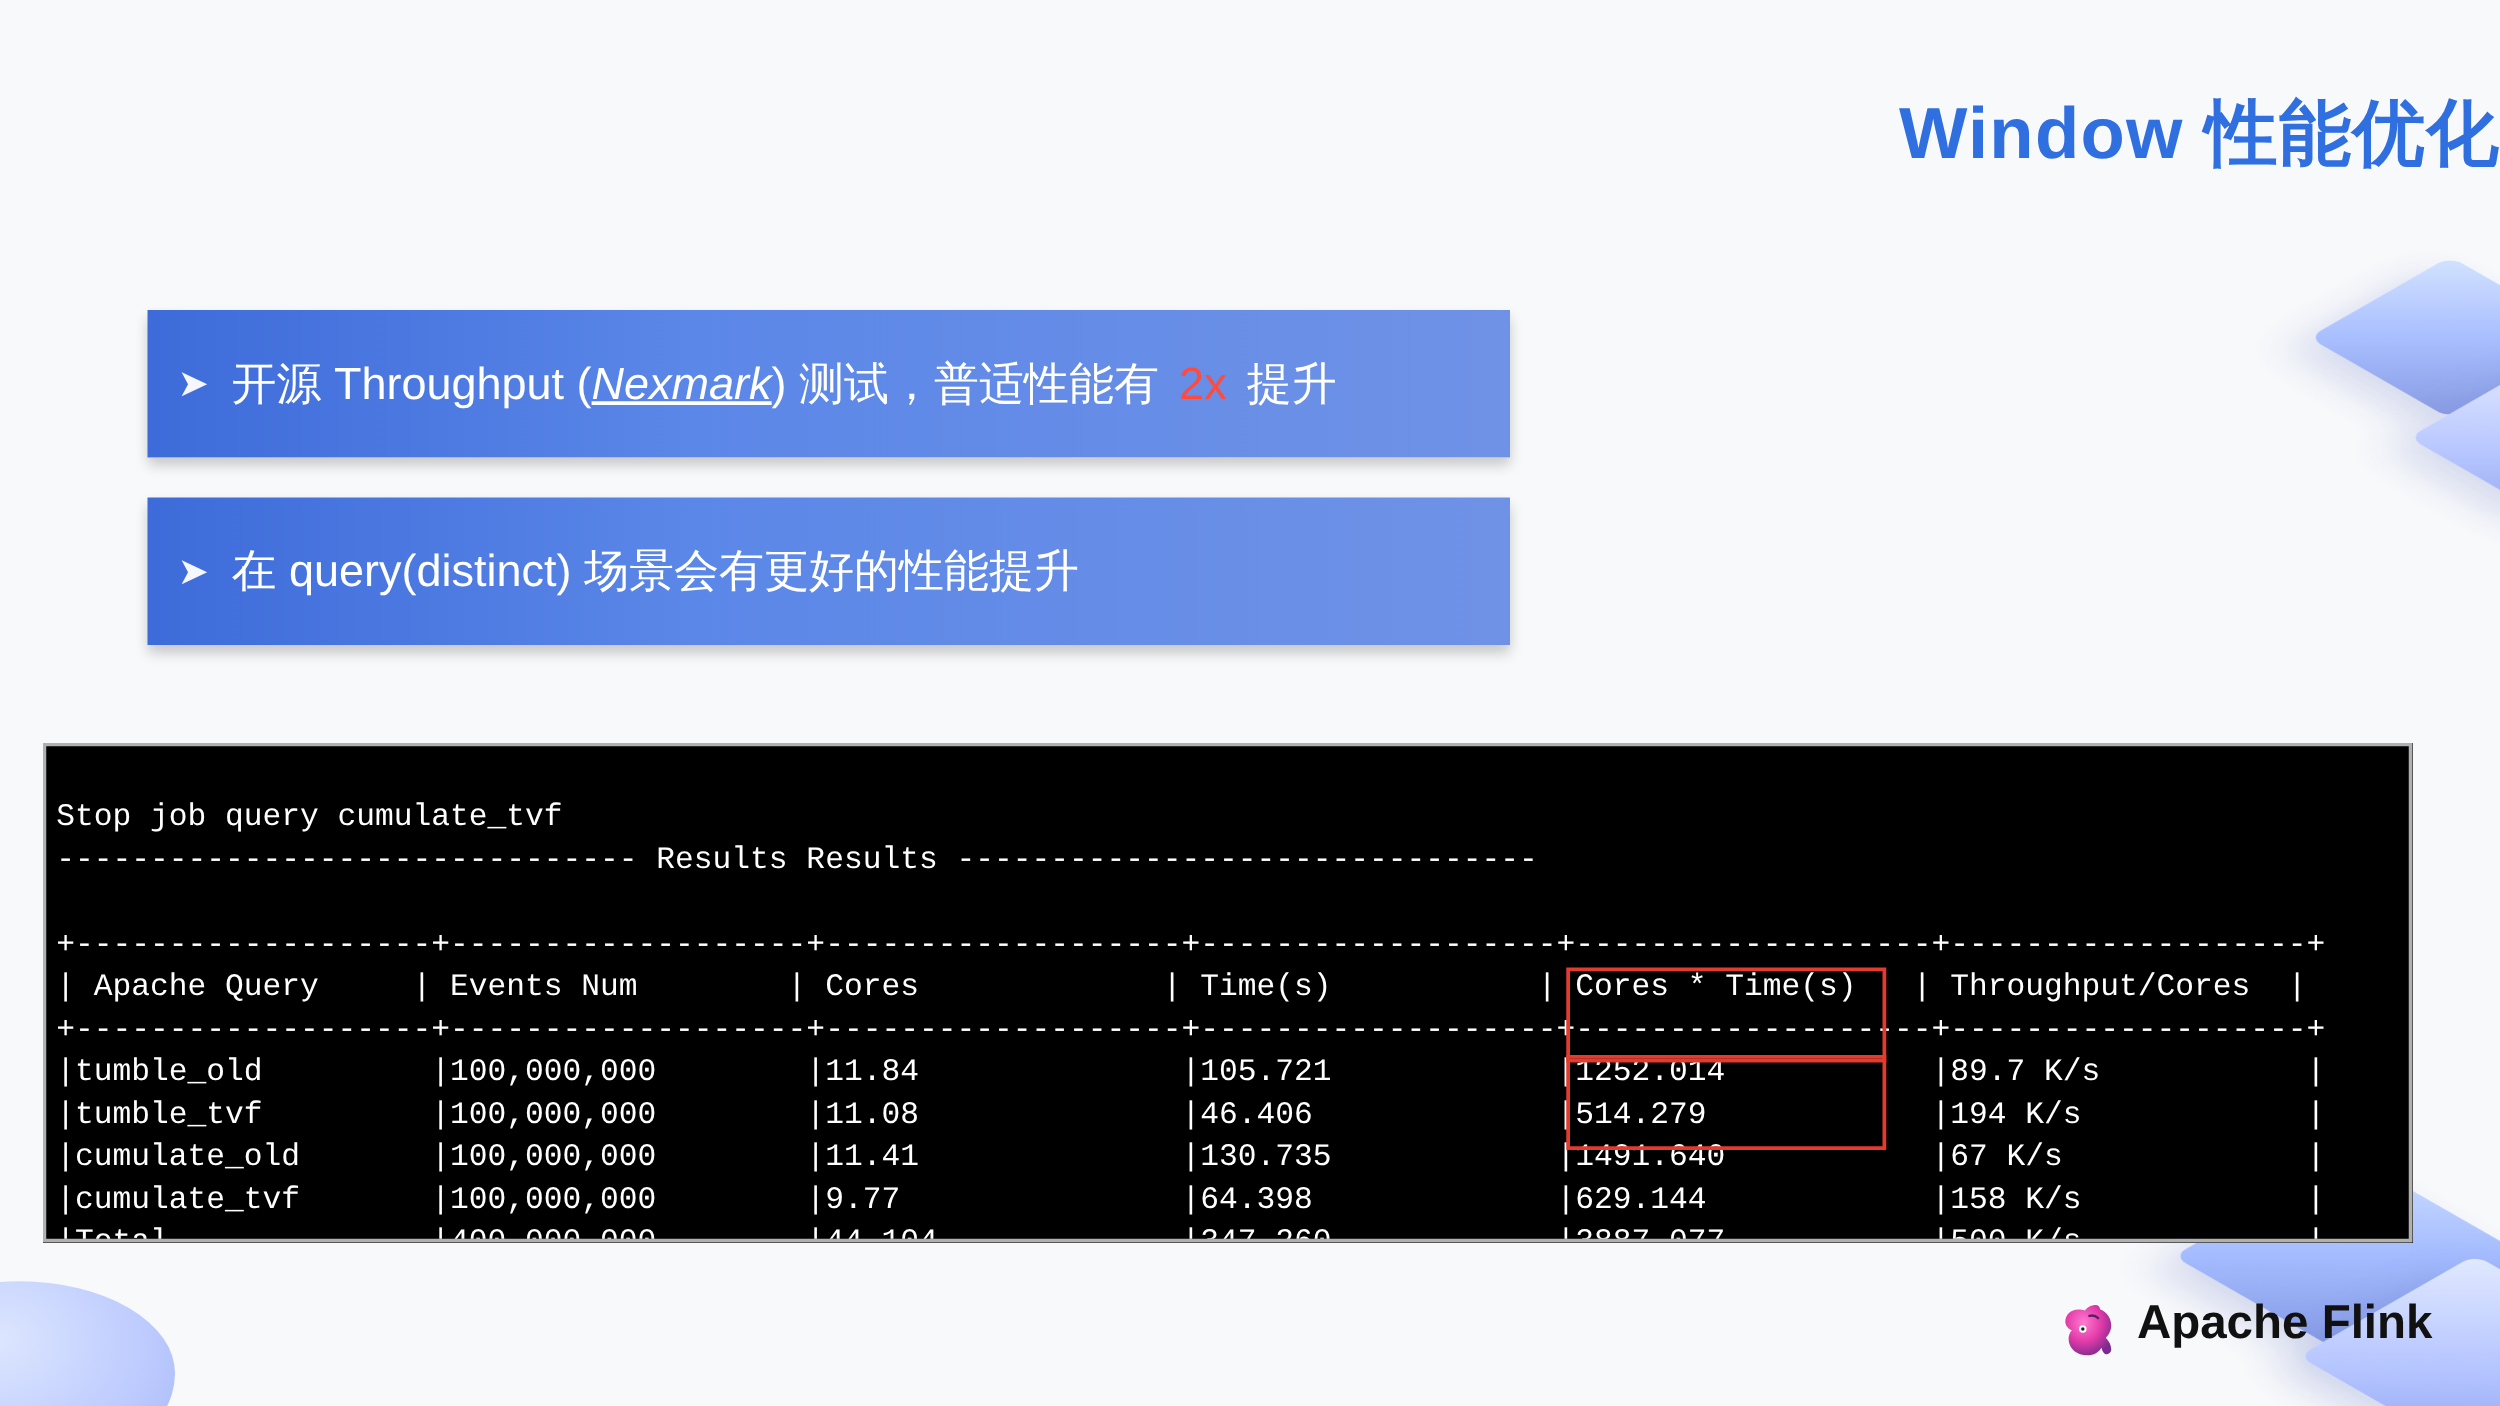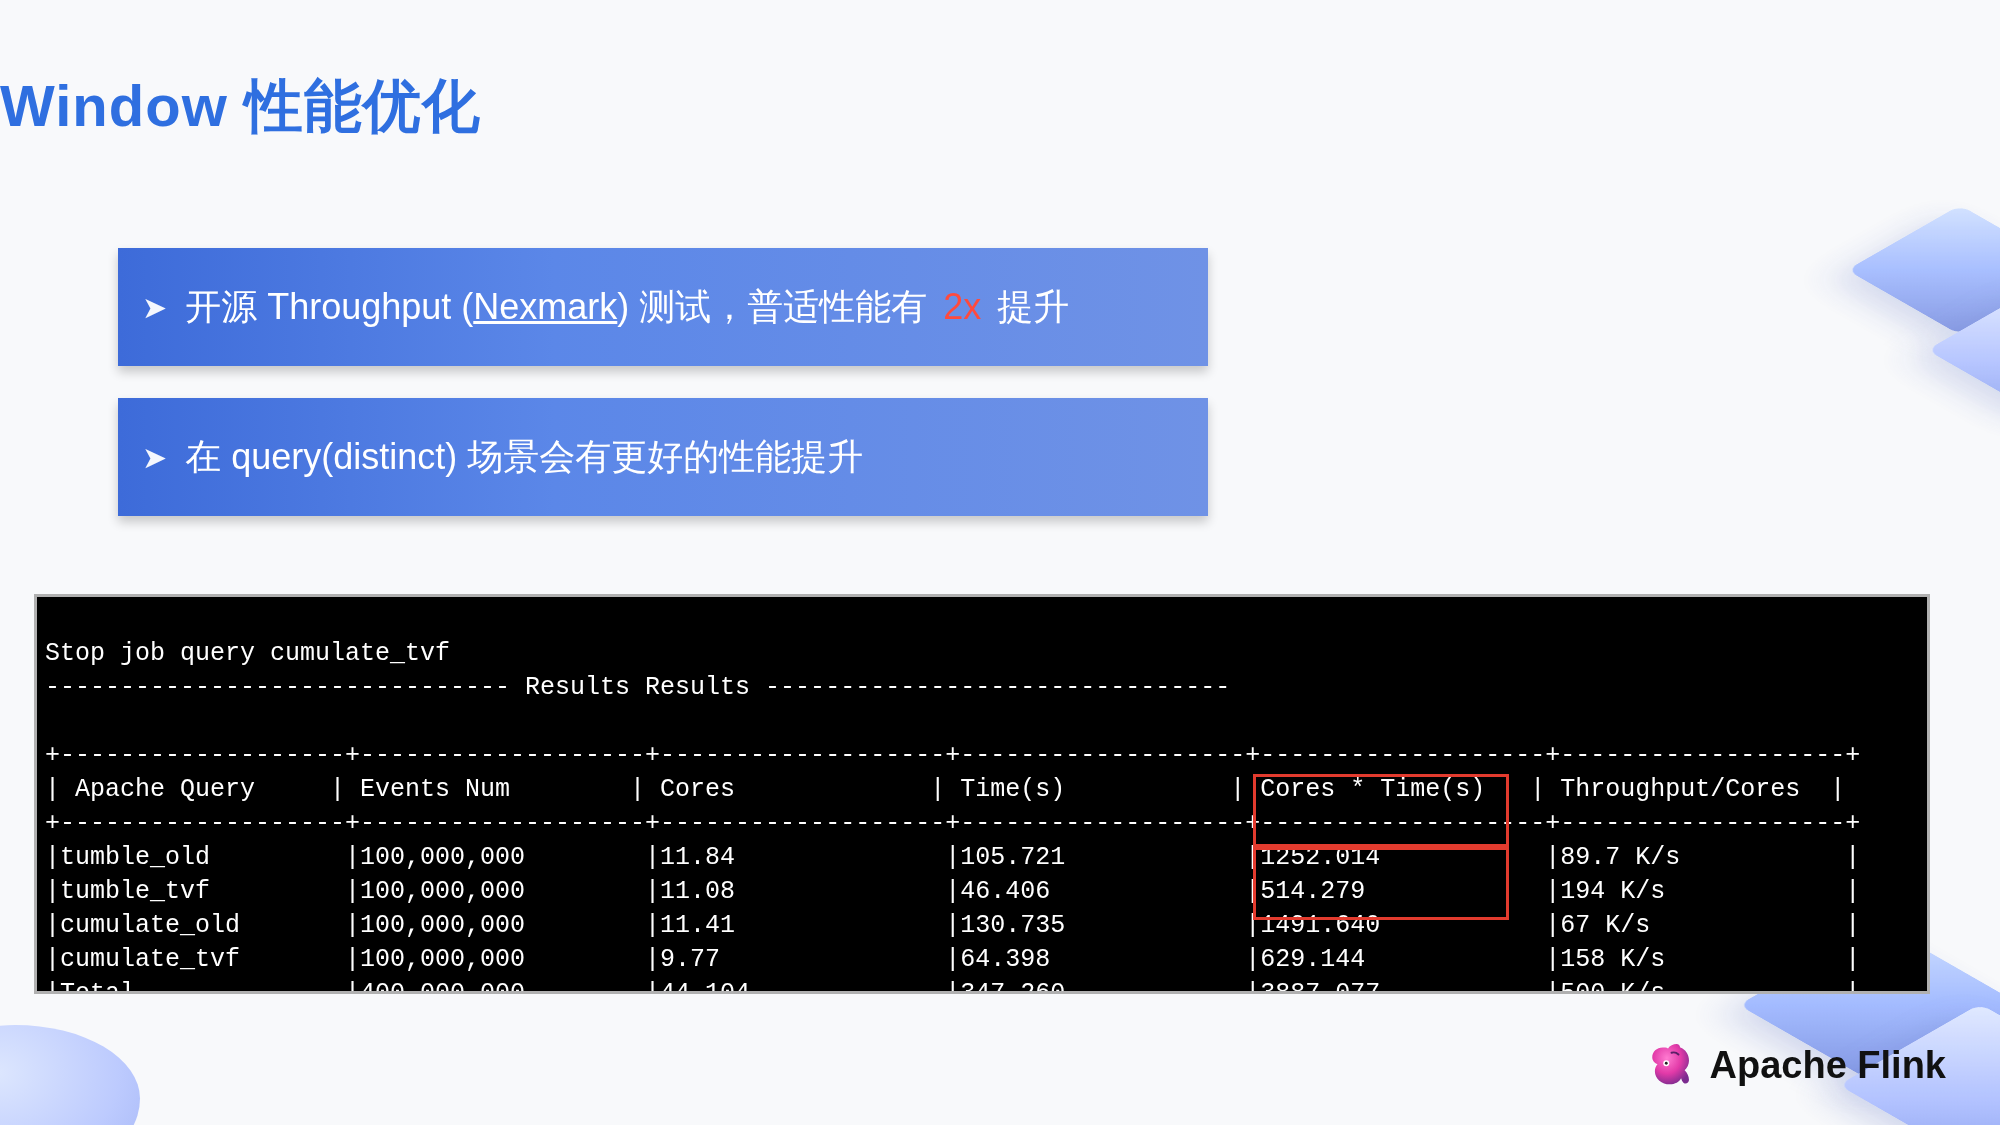--- a/index.html
+++ b/index.html
@@ -57,21 +57,21 @@
     background: radial-gradient(ellipse at 40% 30%, #d6e2ff 0%, #aebfff 60%, #8ca2f3 100%);
     border-radius: 48% 52% 55% 45% / 50% 46% 54% 50%;
     opacity:.8;
   }
 
   
   .title {
     position: absolute;
     left: 0; right: 0;
     top: 68px;
-    text-align: left;
+    text-align: right;
     font-size: 58px;
     font-weight: 800;
     color: #2f6fe0;
     letter-spacing: 1px;
   }
 
   
   .bullet {
     position: absolute;
     left: 118px;
@@ -85,21 +85,21 @@
     padding: 0 24px;
     box-sizing: border-box;
   }
   .bullet .arrow {
     font-size: 30px;
     margin-right: 18px;
     opacity: .95;
   }
   .b1 { top: 248px; height: 118px; }
   .b2 { top: 398px; height: 118px; }
-  .bullet .u { text-decoration: underline; }
+  .bullet .u { text-decoration: underline; font-style: italic; }
   .bullet .red { color: #ff4a3d; font-weight: 400; margin: 0 6px; }
 
   
   .term-wrap {
     position: absolute;
     left: 34px;
     top: 594px;
     width: 1896px;
     height: 400px;
     background: #000;
@@ -120,21 +120,21 @@
     background: transparent;
     pointer-events: none;
   }
 
   
   .footer {
     position: absolute;
     right: 54px;
     bottom: 32px;
     display: flex;
-    align-items: center;
+    align-items: flex-start;
     gap: 14px;
   }
   .footer .logo {
     width: 56px;
     height: 56px;
   }
   .footer .brand {
     font-size: 38px;
     font-weight: 800;
     color: #111;

